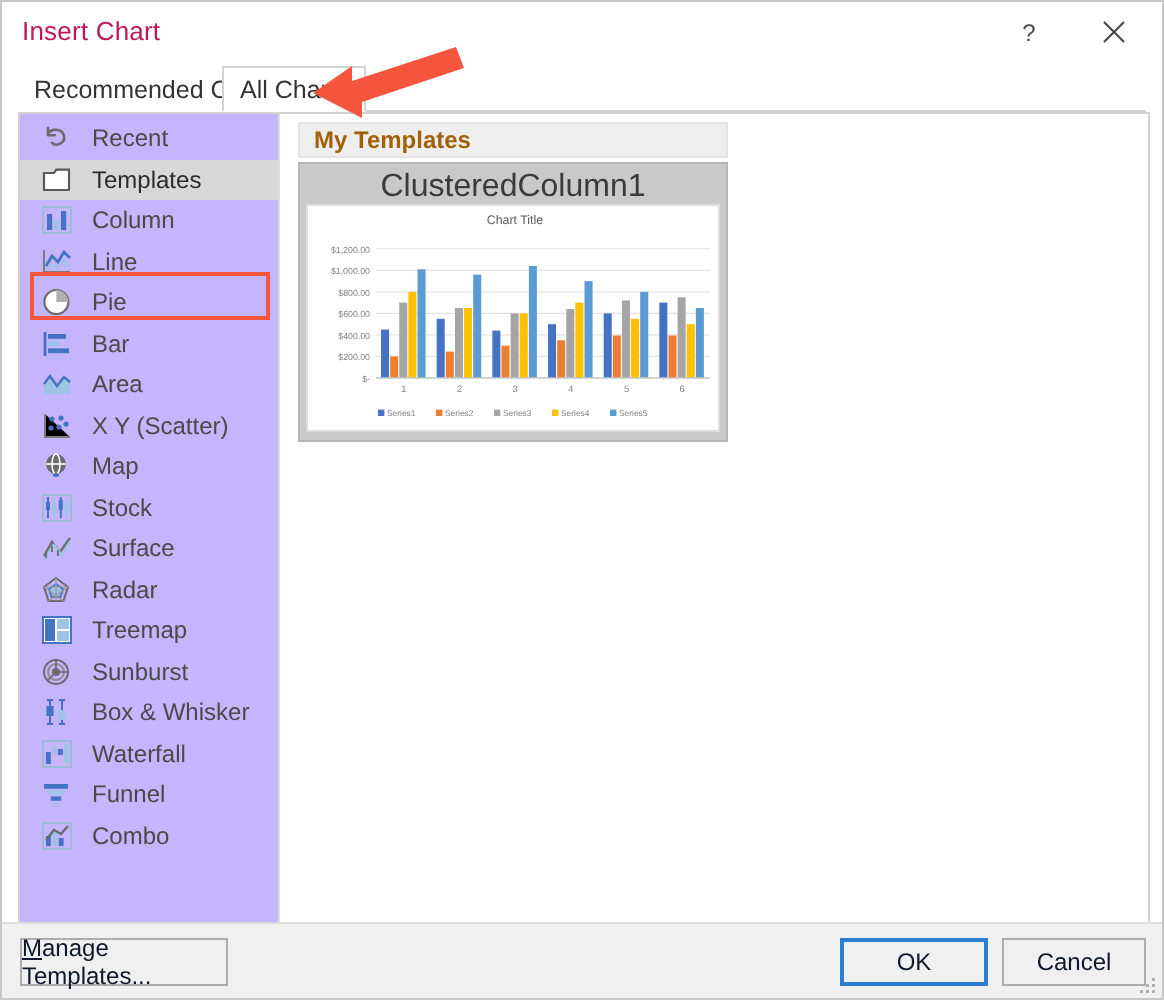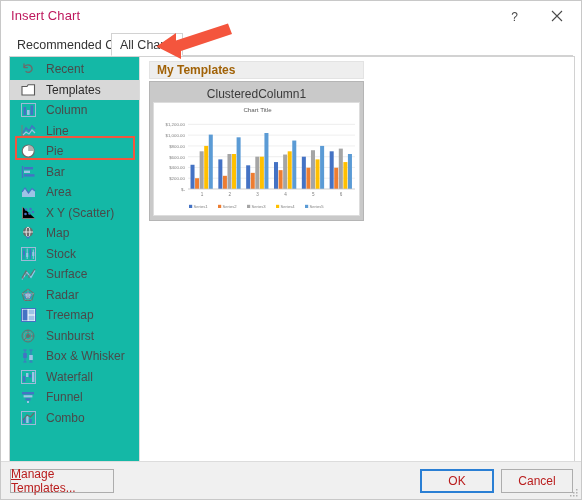--- a/index.html
+++ b/index.html
@@ -73,21 +73,21 @@
     width: 566px; height: 406px;
     border: 1px solid #d2d2d2;
     background: #ffffff;
     overflow: hidden;
   }
 
   
   .chart-types {
     position: absolute; left: 0; top: 0;
     width: 130px; height: 100%;
-    background: #14b8a6;
+    background: #c4b5fd;
     border-right: 1px solid #dcdcdc;
     padding-top: 2px;
   }
   .ct-item {
     position: relative;
     height: 20.5px;
     display: flex; align-items: center;
     padding-left: 10px;
     font-size: 12px; color: #4a4a4a;
     cursor: default;
@@ -131,21 +131,21 @@
   .thumb-outer {
     margin-top: 2px;
     width: 215px; height: 140px;
     background: #c9c9c9;
     border: 1px solid #b5b5b5;
     padding: 3px;
   }
   .thumb-title {
     height: 17px;
     display: flex; align-items: center; justify-content: center;
-    font-size: 12px; color: #3b3b3b;
+    font-size: 16px; color: #3b3b3b;
   }
   .thumb-chart {
     height: 114px;
     background: #ffffff;
     border: 1px solid #dddddd;
     position: relative;
     overflow: hidden;
   }
   .thumb-chart svg { display: block; }
 
@@ -153,21 +153,21 @@
   .footer {
     position: absolute; left: 0; bottom: 0;
     width: 100%; height: 38px;
     background: #f0f0f0;
     border-top: 1px solid #dcdcdc;
   }
   .btn {
     position: absolute; top: 7px; height: 24px;
     background: #f0f0f0;
     border: 1px solid #adadad;
-    font-size: 12px; color: #b91c1c;
+    font-size: 12px; color: #0f172a;
     font-family: "Liberation Sans", sans-serif;
     display: flex; align-items: center; justify-content: center;
     cursor: default;
   }
   .btn.manage { left: 9px; width: 104px; }
   .btn.manage u { text-decoration: underline; }
   .btn.ok { right: 87px; width: 74px; border: 2px solid #2a7fd4; justify-content: center; }
   .btn.cancel { right: 8px; width: 72px; }
 
   .resize-grip {

